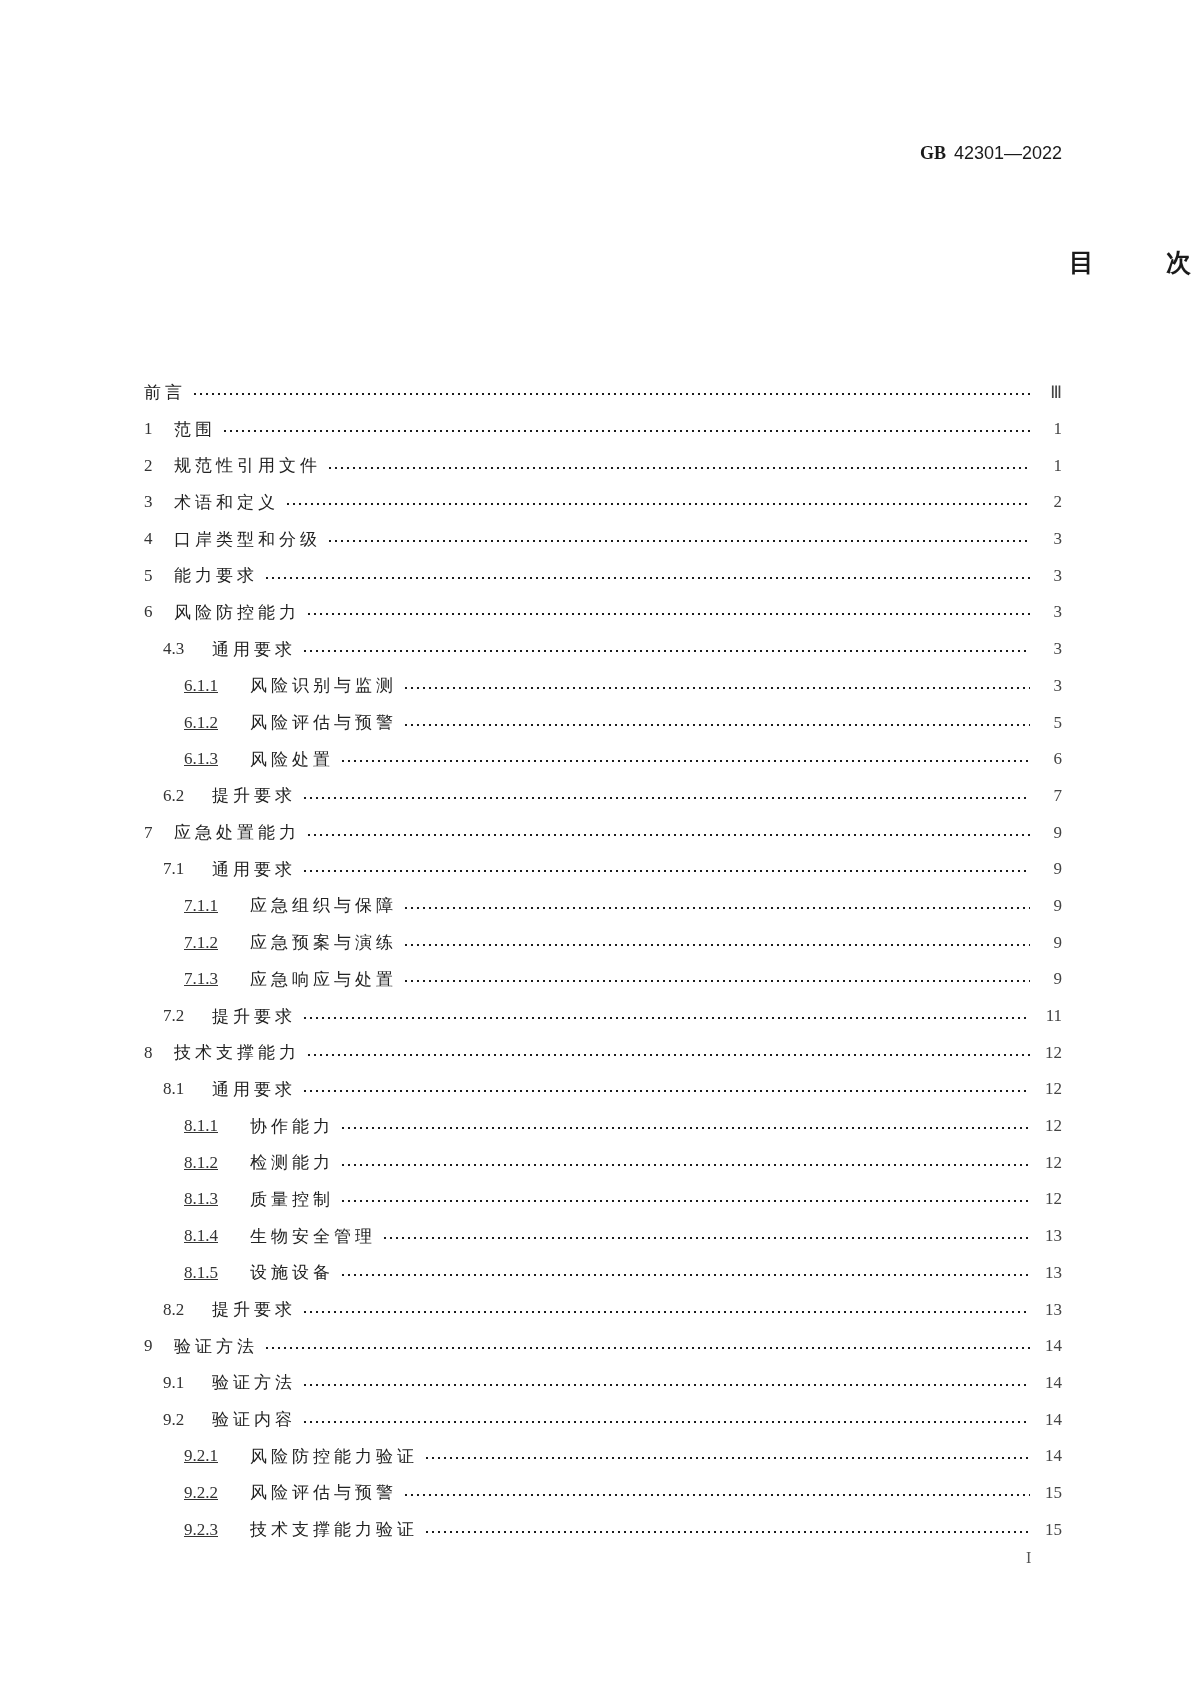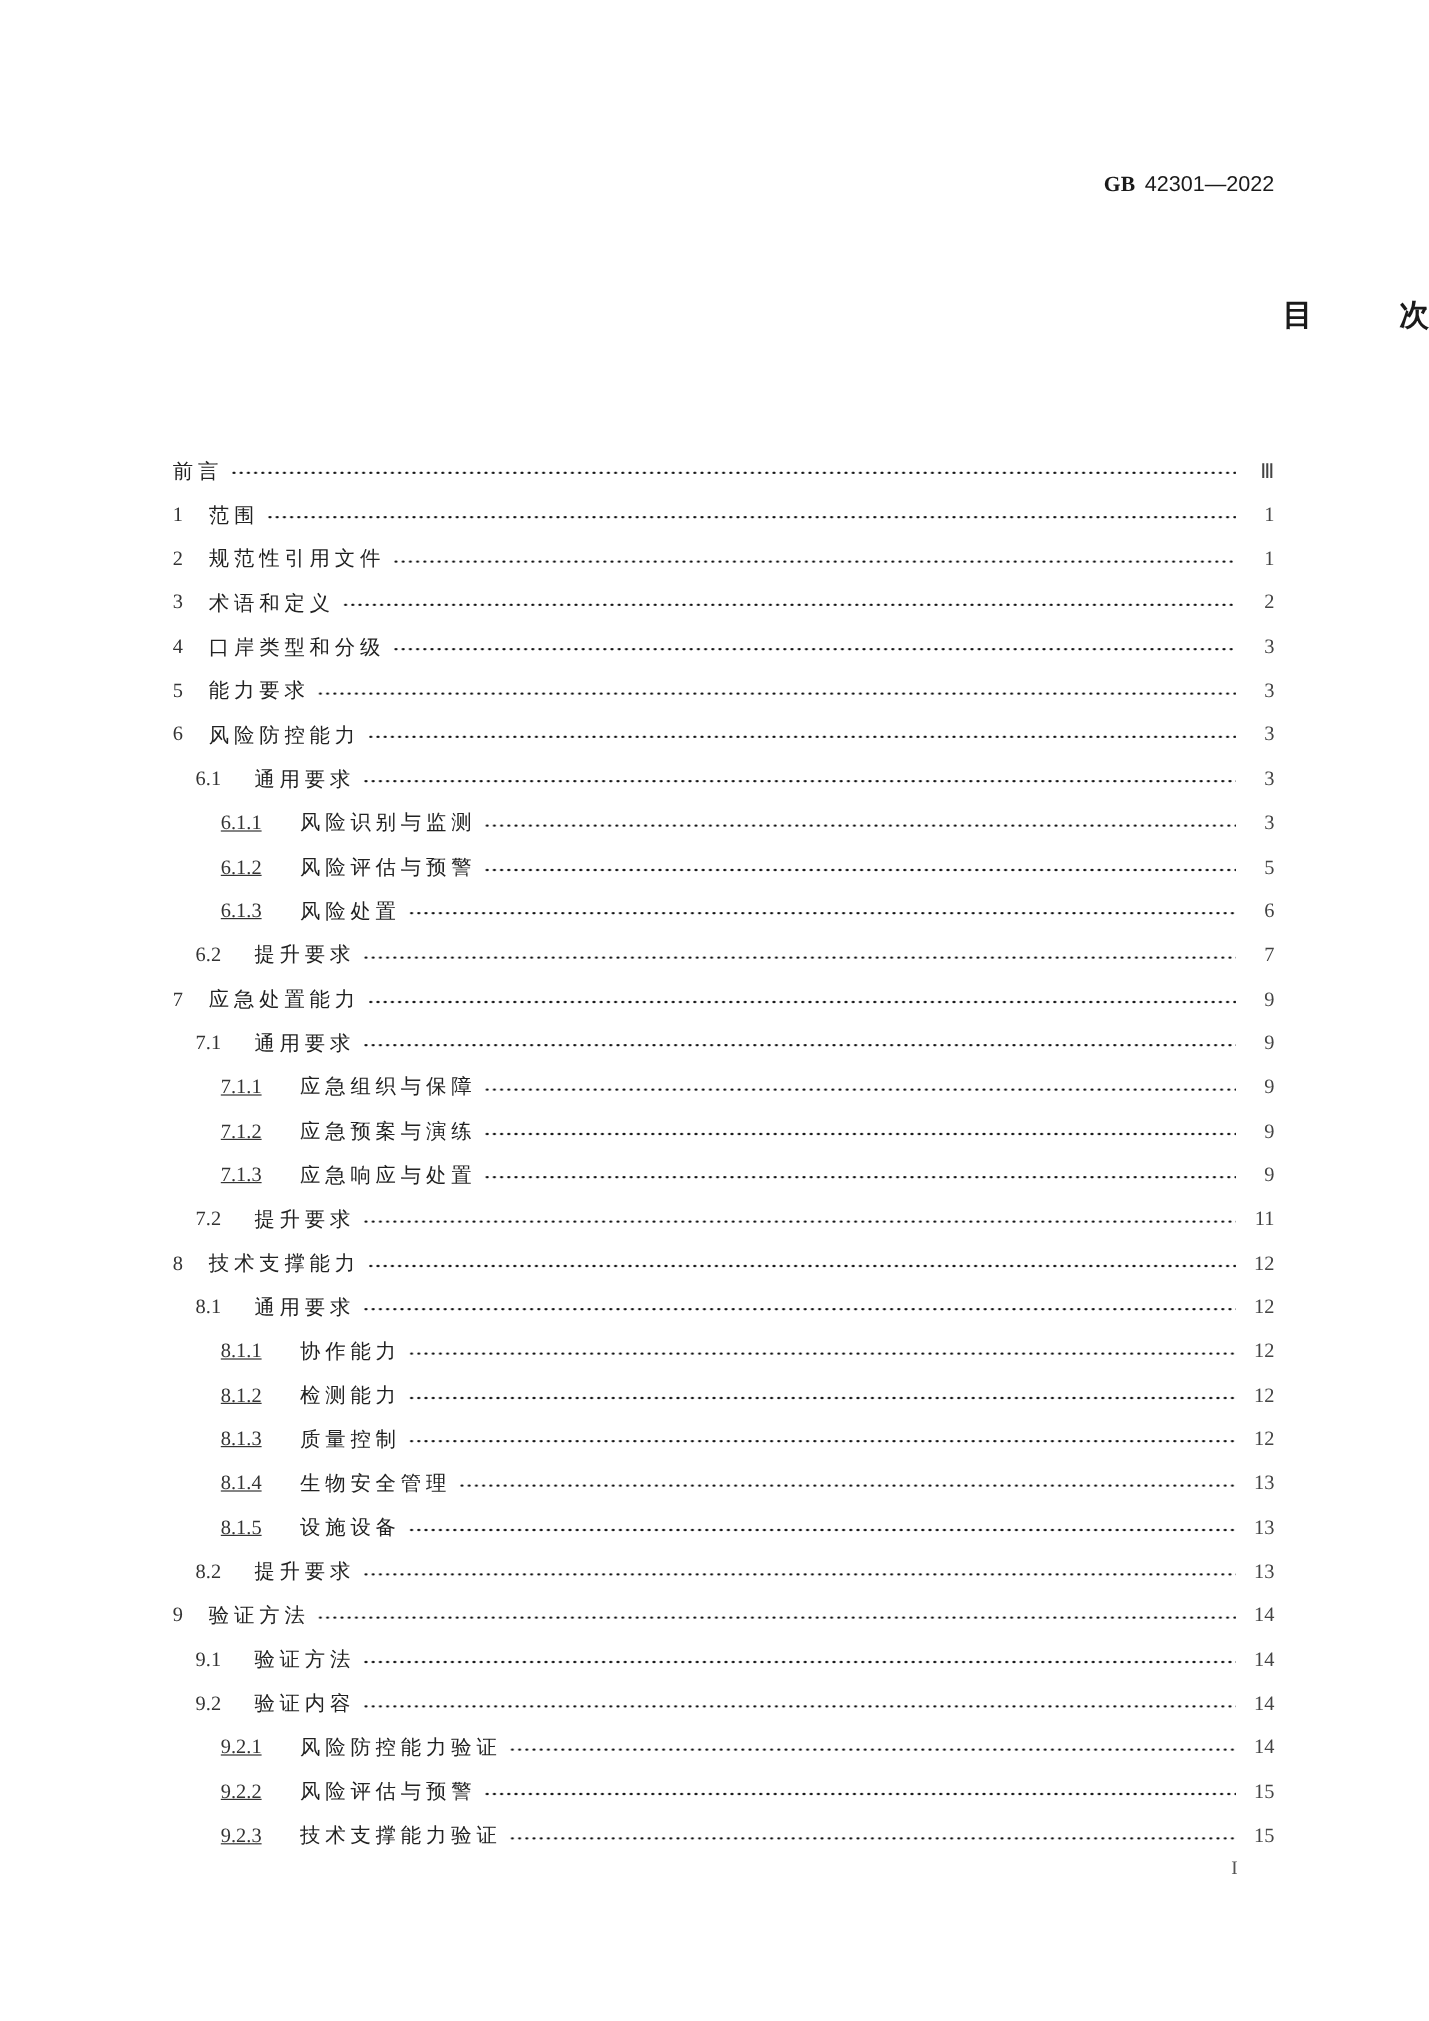--- a/index.html
+++ b/index.html
@@ -95,21 +95,21 @@
       <span class="leader"></span>
       <span class="page">3</span>
     </div>
     <div class="row lvl1">
       <span class="num">6</span>
       <span class="label">风险防控能力</span>
       <span class="leader"></span>
       <span class="page">3</span>
     </div>
     <div class="row lvl2">
-      <span class="num">6.1</span>
+      <span class="num">4.3</span>
       <span class="label">通用要求</span>
       <span class="leader"></span>
       <span class="page">3</span>
     </div>
     <div class="row lvl3">
       <span class="num">6.1.1</span>
       <span class="label">风险识别与监测</span>
       <span class="leader"></span>
       <span class="page">3</span>
     </div>

